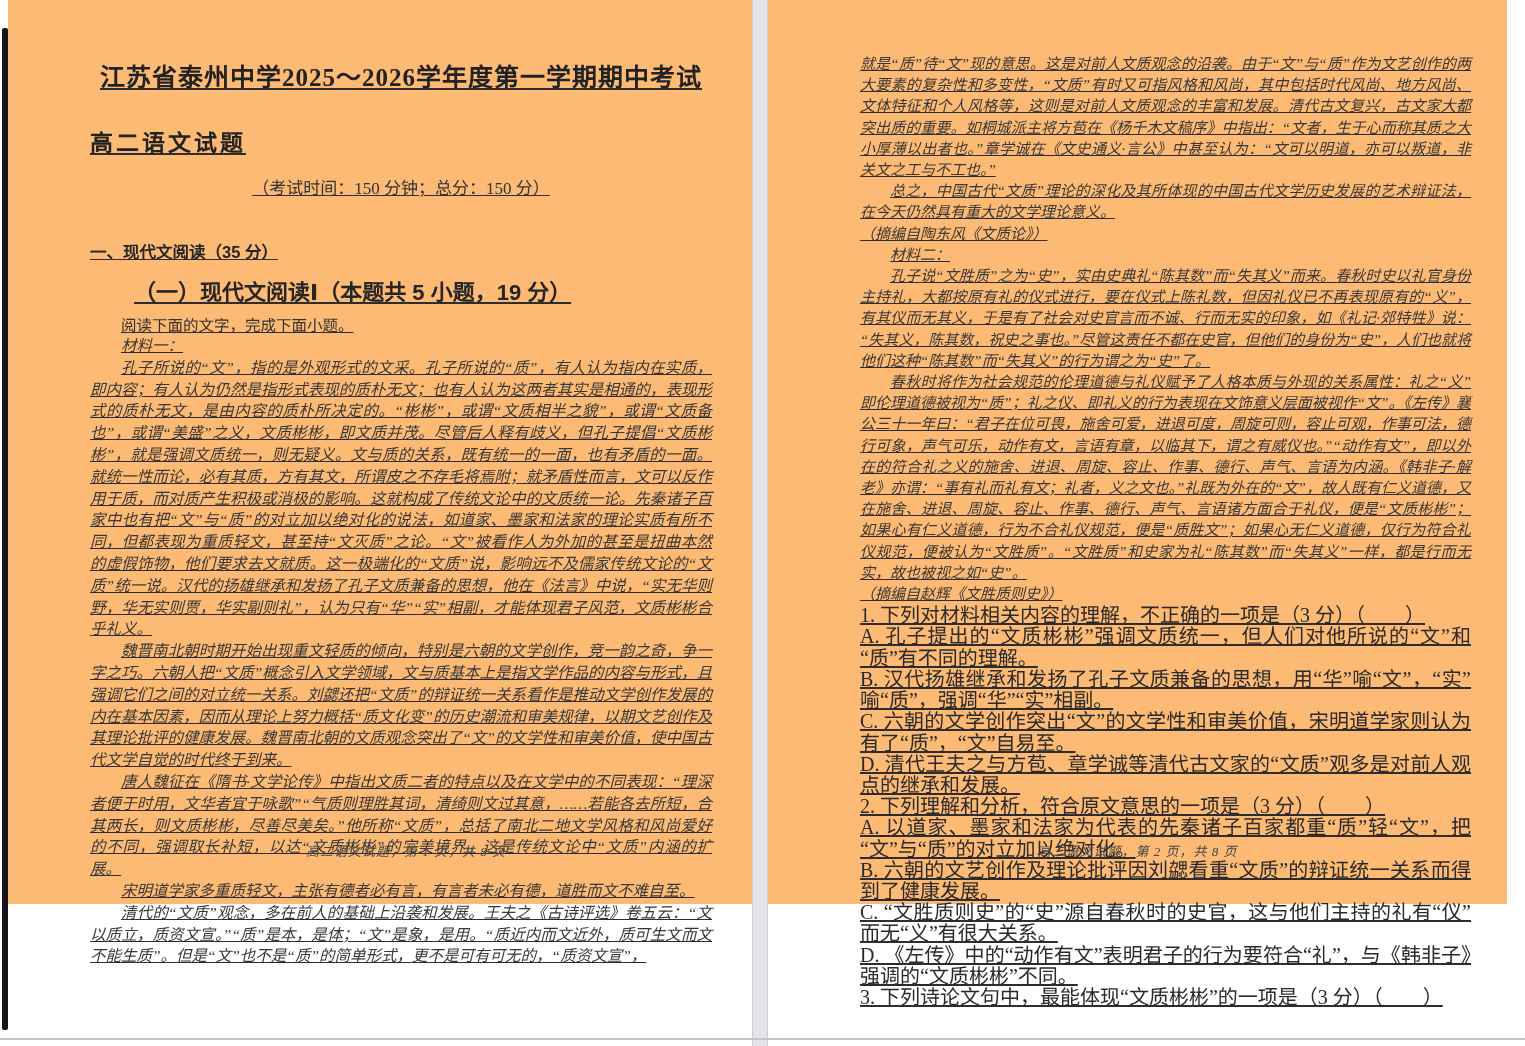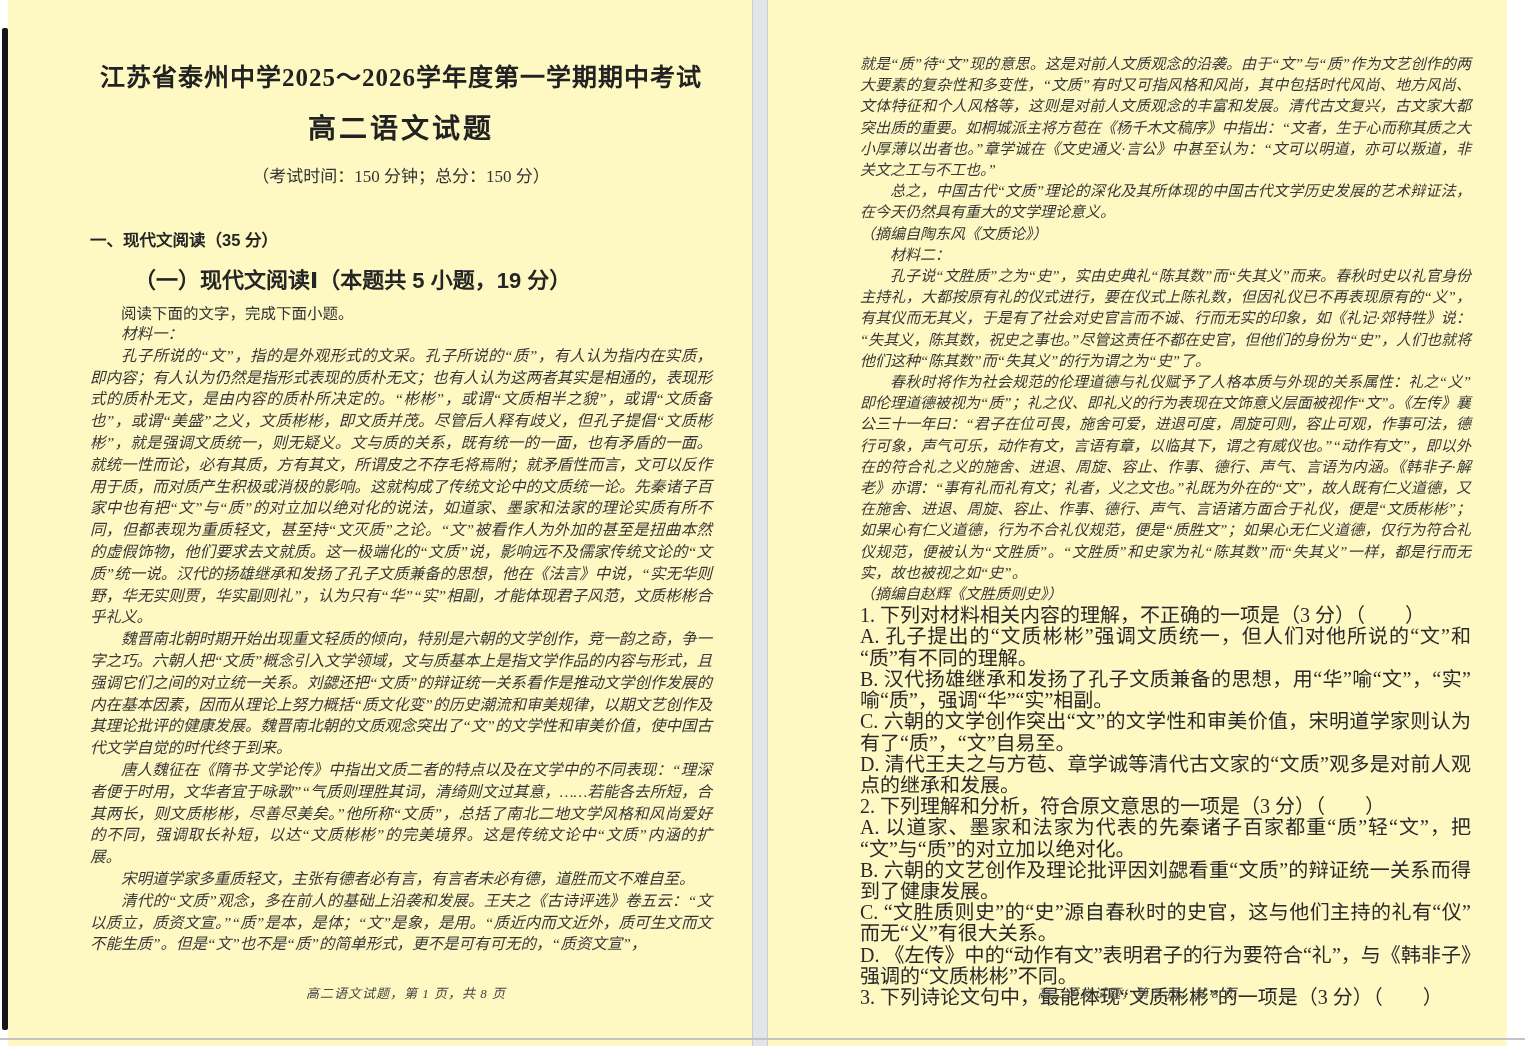--- a/index.html
+++ b/index.html
@@ -17,41 +17,42 @@
     background: #15151a; border-radius: 2px;
   }
   .scan-bottom-line {
     position: absolute; left: 0; bottom: 6px; width: 100%; height: 2px;
     background: #c2c4c8;
   }
 
   .spread { position: absolute; left: 8px; top: 0; display: flex; height: 1046px; }
 
   .page {
-    position: relative; height: 1046px;
-    background: #fef9c3;
+    position: relative; height: 904px;
+    background: #fdba74;
     color: #2e2c2c;
+    text-decoration: underline;
   }
   .page-1 { width: 744px; padding: 60px 40px 0 82px; }
   .page-gap {
     width: 16px; height: 1046px;
     background: #e3e5e9;
     border-left: 1px solid #cdced3;
     border-right: 1px solid #cdced3;
   }
   .page-2 { width: 739px; padding: 54px 36px 0 92px; }
 
   
   .exam-title {
     font-size: 25px; font-weight: bold; text-align: center;
     letter-spacing: 1px; line-height: 36px; color: #222;
   }
   .paper-name {
-    font-size: 28px; font-weight: bold; text-align: center;
-    margin-top: 10px; letter-spacing: 3px; color: #222;
+    font-size: 23px; font-weight: bold; 
+    margin-top: 28px; letter-spacing: 3px; color: #222;
   }
   .exam-info {
     font-size: 17px; text-align: center; margin-top: 16px; color: #333;
   }
   .section-heading {
     font-family: "Liberation Sans", "DejaVu Sans", sans-serif;
     font-size: 16.5px; font-weight: bold; margin-top: 40px; color: #252525;
   }
   .subsection-heading {
     font-family: "Liberation Sans", "DejaVu Sans", sans-serif;

